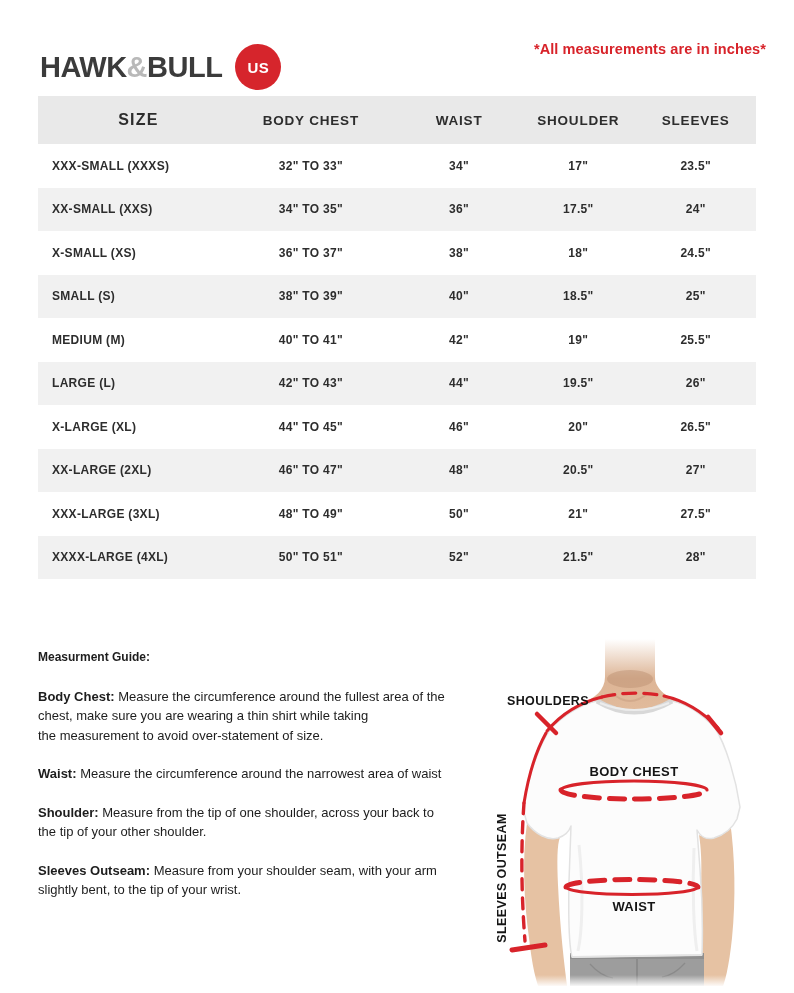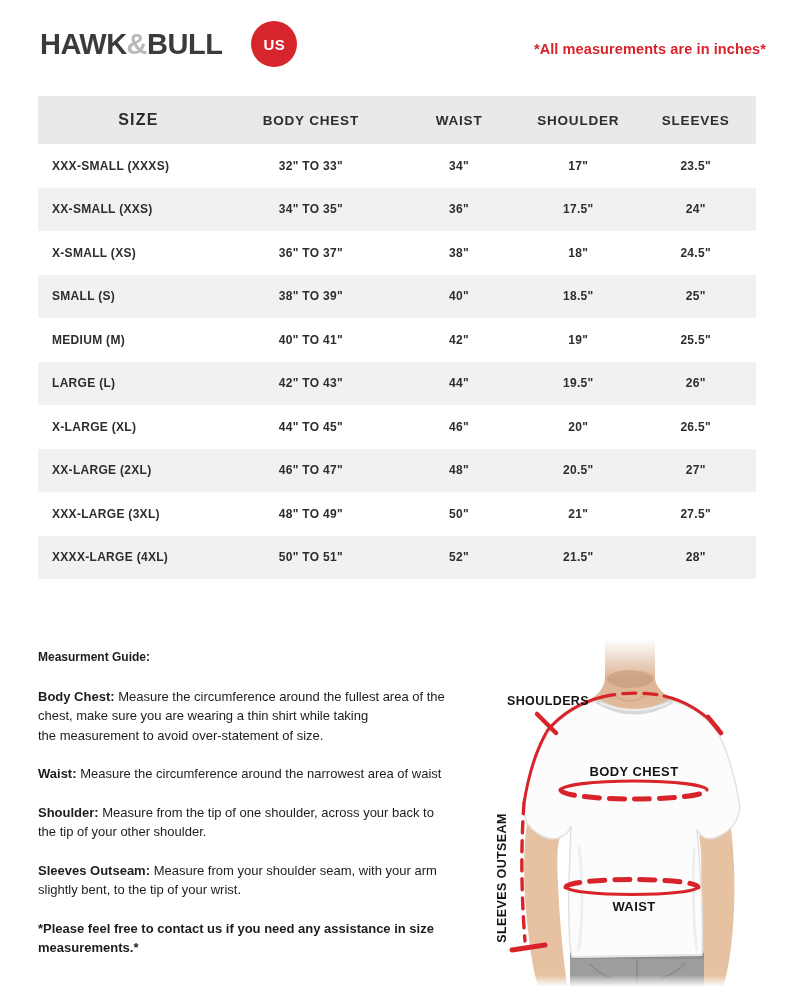--- a/index.html
+++ b/index.html
@@ -4,21 +4,21 @@
 <style>
   :root { --accent:#d8232a; --badge:#d6252c; --ink:#2d2d2d; }
   * { box-sizing:border-box; }
   html,body { margin:0; padding:0; background:#ffffff; }
   .page {
     position:relative; width:794px; height:993px; background:#fff;
     font-family:"Liberation Sans", sans-serif; color:var(--ink); overflow:hidden;
   }
 
   
-  .brand { position:absolute; left:40px; top:21px; display:flex; align-items:center; gap:29px;justify-content:center; }
+  .brand { position:absolute; left:40px; top:44px; display:flex; align-items:center; gap:13px;justify-content:center; }
   .brand-text { font-size:29px; font-weight:700; letter-spacing:-0.5px; color:#3b3b3b; white-space:nowrap; }
   .brand-text .amp { color:#b9b9b9; }
   .us-badge {
     width:46px; height:46px; border-radius:50%; background:var(--badge);
     color:#fff; font-size:15px; font-weight:700; display:flex; align-items:center; justify-content:center;
     letter-spacing:0.5px;
   }
   .inches-note {
     position:absolute; right:28px; top:41px; color:var(--accent);
     font-size:14.5px; font-weight:700; letter-spacing:0.1px;
@@ -165,22 +165,20 @@
     <div id="guide-paragraphs">
         <p><strong>Body Chest:</strong><span> Measure the circumference around the fullest area of the
 chest, make sure you are wearing a thin shirt while taking
 the measurement to avoid over-statement of size.</span></p>
         <p><strong>Waist:</strong><span> Measure the circumference around the narrowest area of waist</span></p>
         <p><strong>Shoulder:</strong><span> Measure from the tip of one shoulder, across your back to
 the tip of your other shoulder.</span></p>
         <p><strong>Sleeves Outseam:</strong><span> Measure from your shoulder seam, with your arm
 slightly bent, to the tip of your wrist.</span></p>
       </div>
-    <p class="footnote">*Please feel free to contact us if you need any assistance in size
-measurements.*</p>
   </section>
 
   <div class="diagram">
     <svg width="300" height="360" viewBox="0 0 300 360" xmlns="http://www.w3.org/2000/svg">
       <defs>
         <linearGradient id="neckFade" x1="0" y1="0" x2="0" y2="1">
           <stop offset="0" stop-color="#ffffff"></stop>
           <stop offset="0.45" stop-color="#ddb596"></stop>
           <stop offset="1" stop-color="#e3bd9e"></stop>
         </linearGradient>

